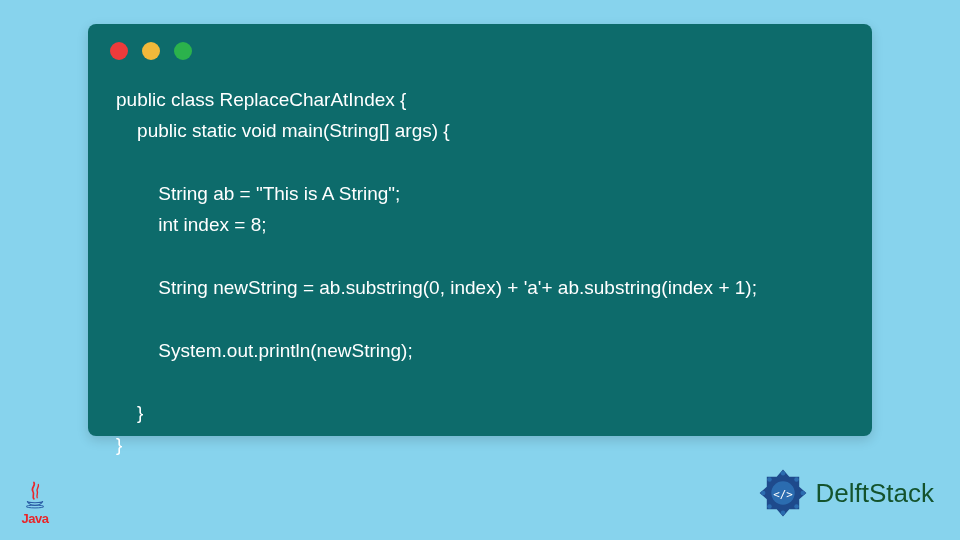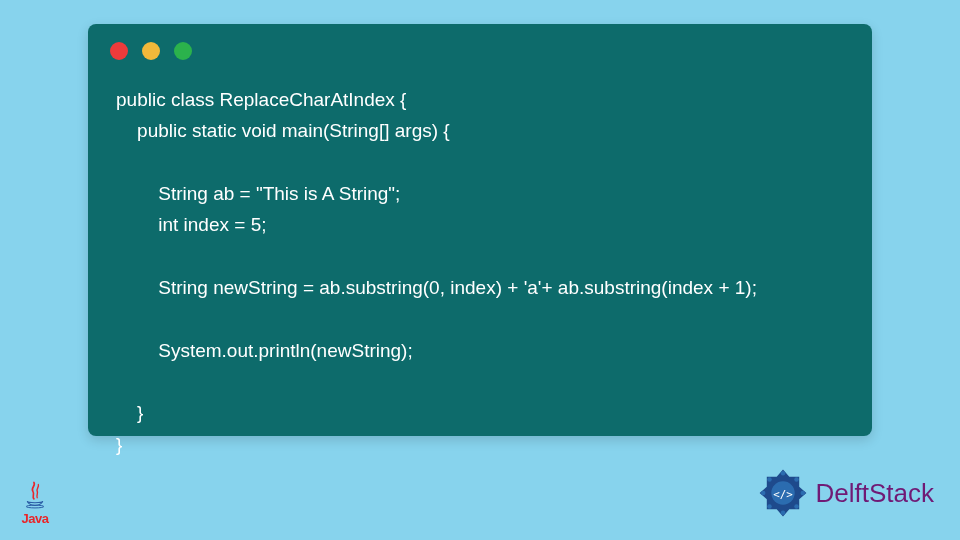--- a/index.html
+++ b/index.html
@@ -73,41 +73,41 @@
       position: absolute;
       bottom: 20px;
       right: 26px;
       display: flex;
       align-items: center;
       gap: 6px;
     }
     .delft-text {
       font-size: 26px;
       font-weight: 500;
-      color: #701a75;
+      color: #14532d;
     }
     .delft-badge {
       width: 54px;
       height: 54px;
     }
   </style>
 </head>
 <body>
 
 <div class="code-window">
   <div class="window-controls">
     <div class="dot dot-red"></div>
     <div class="dot dot-yellow"></div>
     <div class="dot dot-green"></div>
   </div>
   <div class="code-content" id="code-lines">public class ReplaceCharAtIndex {
     public static void main(String[] args) {
 
         String ab = "This is A String";
-        int index = 5;
+        int index = 8;
 
         String newString = ab.substring(0, index) + 'a'+ ab.substring(index + 1);
 
         System.out.println(newString);
 
     }
 }</div>
 </div>
 
 <div class="java-logo">

